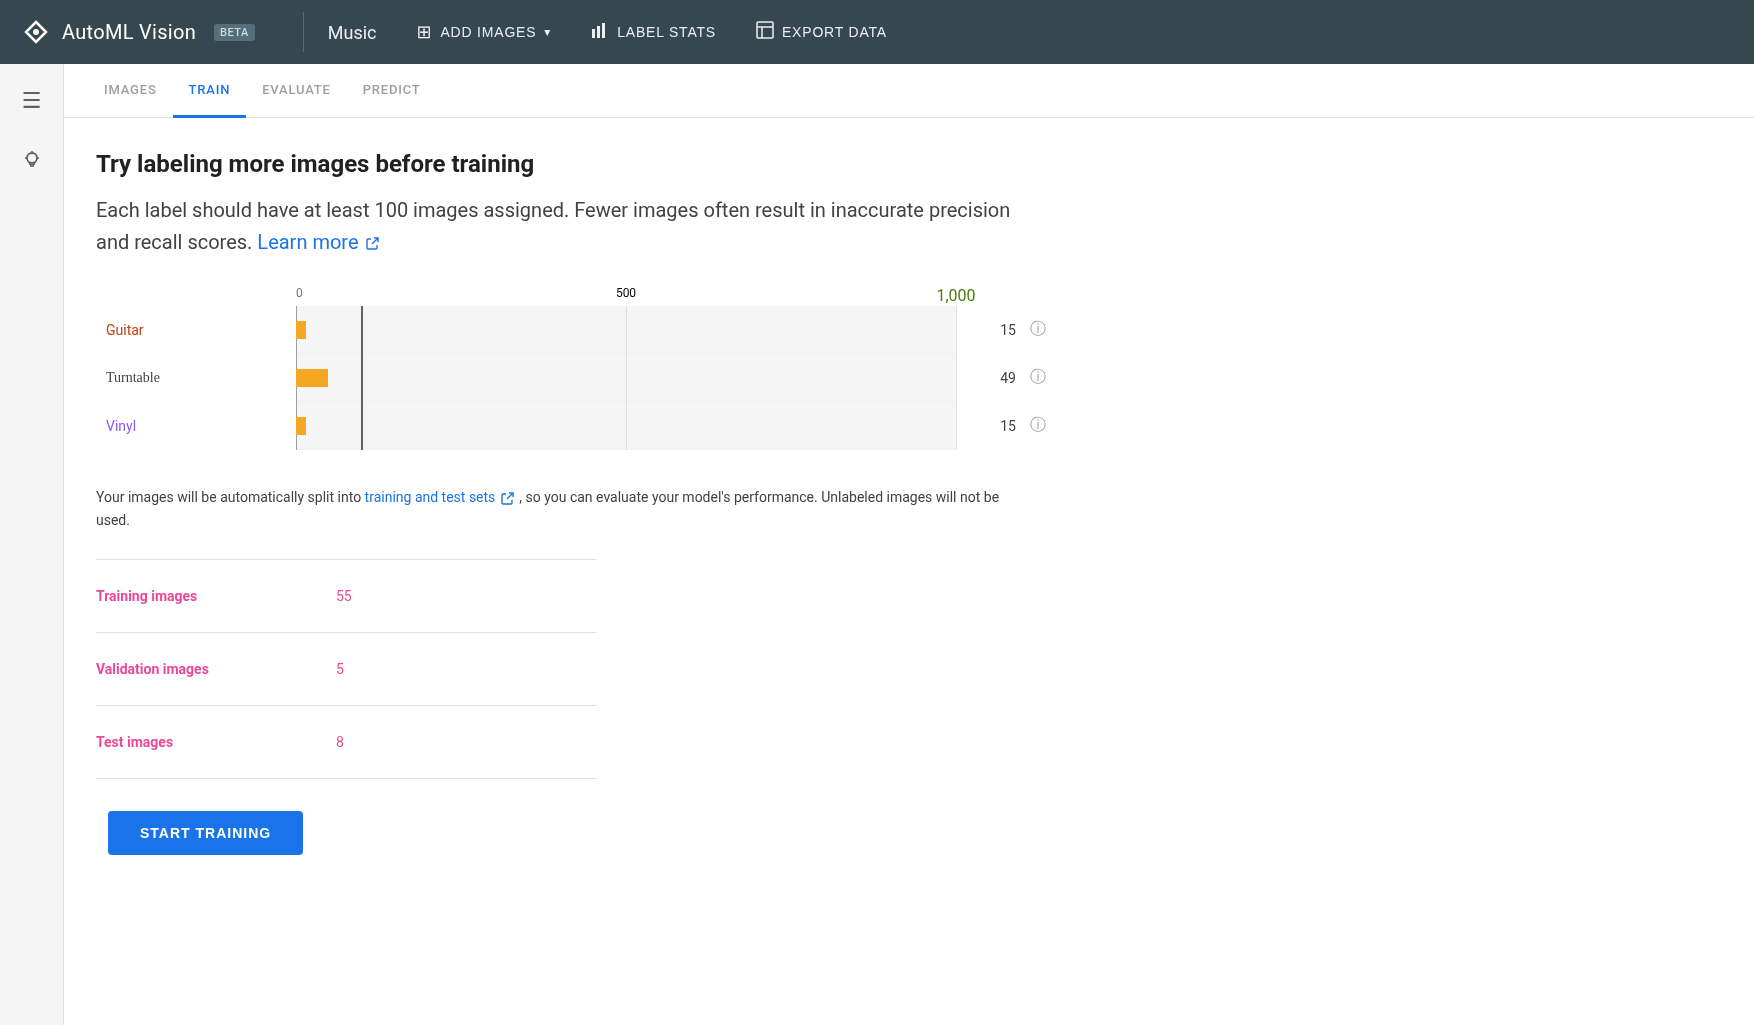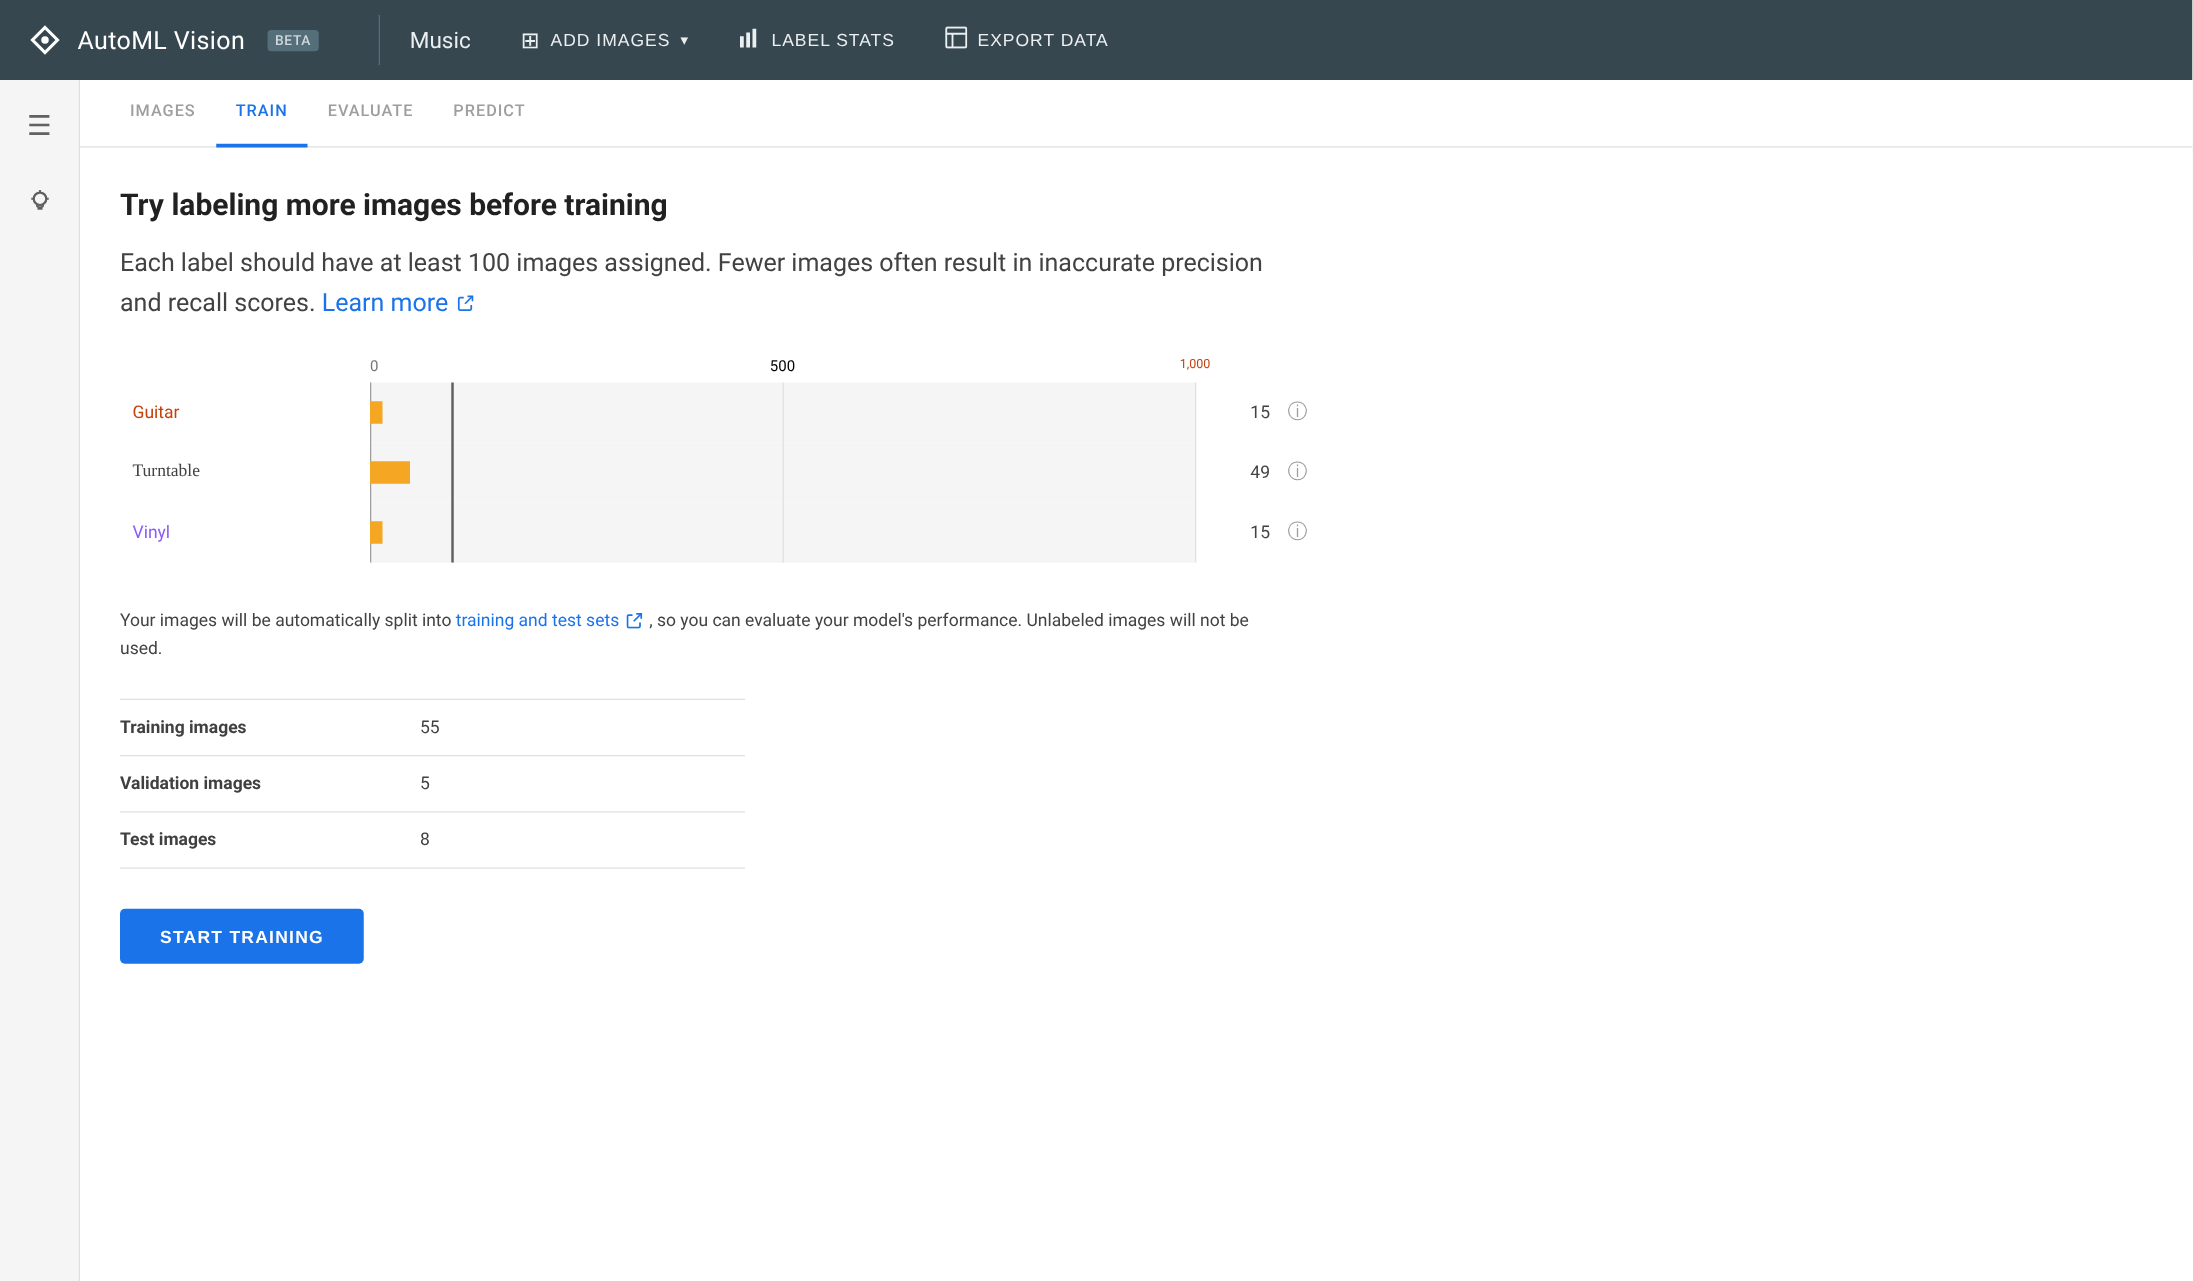--- a/index.html
+++ b/index.html
@@ -188,41 +188,42 @@
       border-collapse: collapse;
       margin-bottom: 32px;
     }
     .stats-table tr {
       border-bottom: 1px solid #e0e0e0;
     }
     .stats-table tr:first-child {
       border-top: 1px solid #e0e0e0;
     }
     .stats-table td {
-      padding: 14px 0;
+      padding: 28px 0;
       font-size: 14px;
-      color: #404040;
+      color: #ec4899;
     }
     .stats-table td:first-child {
       font-weight: 700;
       width: 240px;
     }
 
     
     .start-training-btn {
       background: #1a73e8;
       color: #fff;
       border: none;
       padding: 14px 32px;
       font-size: 14px;
       font-weight: 700;
       letter-spacing: 1px;
       text-transform: uppercase;
       cursor: pointer;
       border-radius: 4px;
+      margin-left: 12px;
     }
   </style>
 </head>
 <body>
 
 <header class="header">
   <div class="header-logo">
     <svg class="header-logo-icon" viewBox="0 0 32 32" fill="none">
       <rect width="32" height="32" rx="2" fill="#37474f"></rect>
       <path d="M16 6 L26 16 L16 26 L6 16 Z" fill="none" stroke="#ffffff" stroke-width="2.5"></path>
@@ -302,21 +303,21 @@
       </p>
 
       
       <div class="chart-container" style="position:relative; margin-bottom: 36px;">
 
 
         <div style="margin-left:200px; display:flex; position:relative; width:660px; height:20px;">
           <span style="position:absolute; left:0; font-size:12px; color:#757575;">0</span>
           <span style="position:absolute; left:160px; font-size:12px; color:#757575; transform:translateX(-50%);"></span>
           <span style="position:absolute; left:330px; font-size:12px; color:#000000; transform:translateX(-50%);">500</span>
-          <span style="position:absolute; left:660px; font-size:10px; color:#c2410c; transform:translateX(-50%);">1,000</span>
+          <span style="position:absolute; left:660px; font-size:16px; color:#4d7c0f; transform:translateX(-50%);">1,000</span>
         </div>
 
         <div style="margin-left:200px; position:relative; width:660px;">
 
           <div style="position:absolute; top:0; bottom:0; left:0; width:1px; background:#9e9e9e; z-index:1;"></div>
 
           <div style="position:absolute; top:0; bottom:0; left:65px; width:2px; background:#616161; z-index:2;"></div>
           <div style="position:absolute; top:0; bottom:0; left:330px; width:1px; background:#e0e0e0; z-index:1;"></div>
           <div style="position:absolute; top:0; bottom:0; left:660px; width:1px; background:#e0e0e0; z-index:1;"></div>
 

